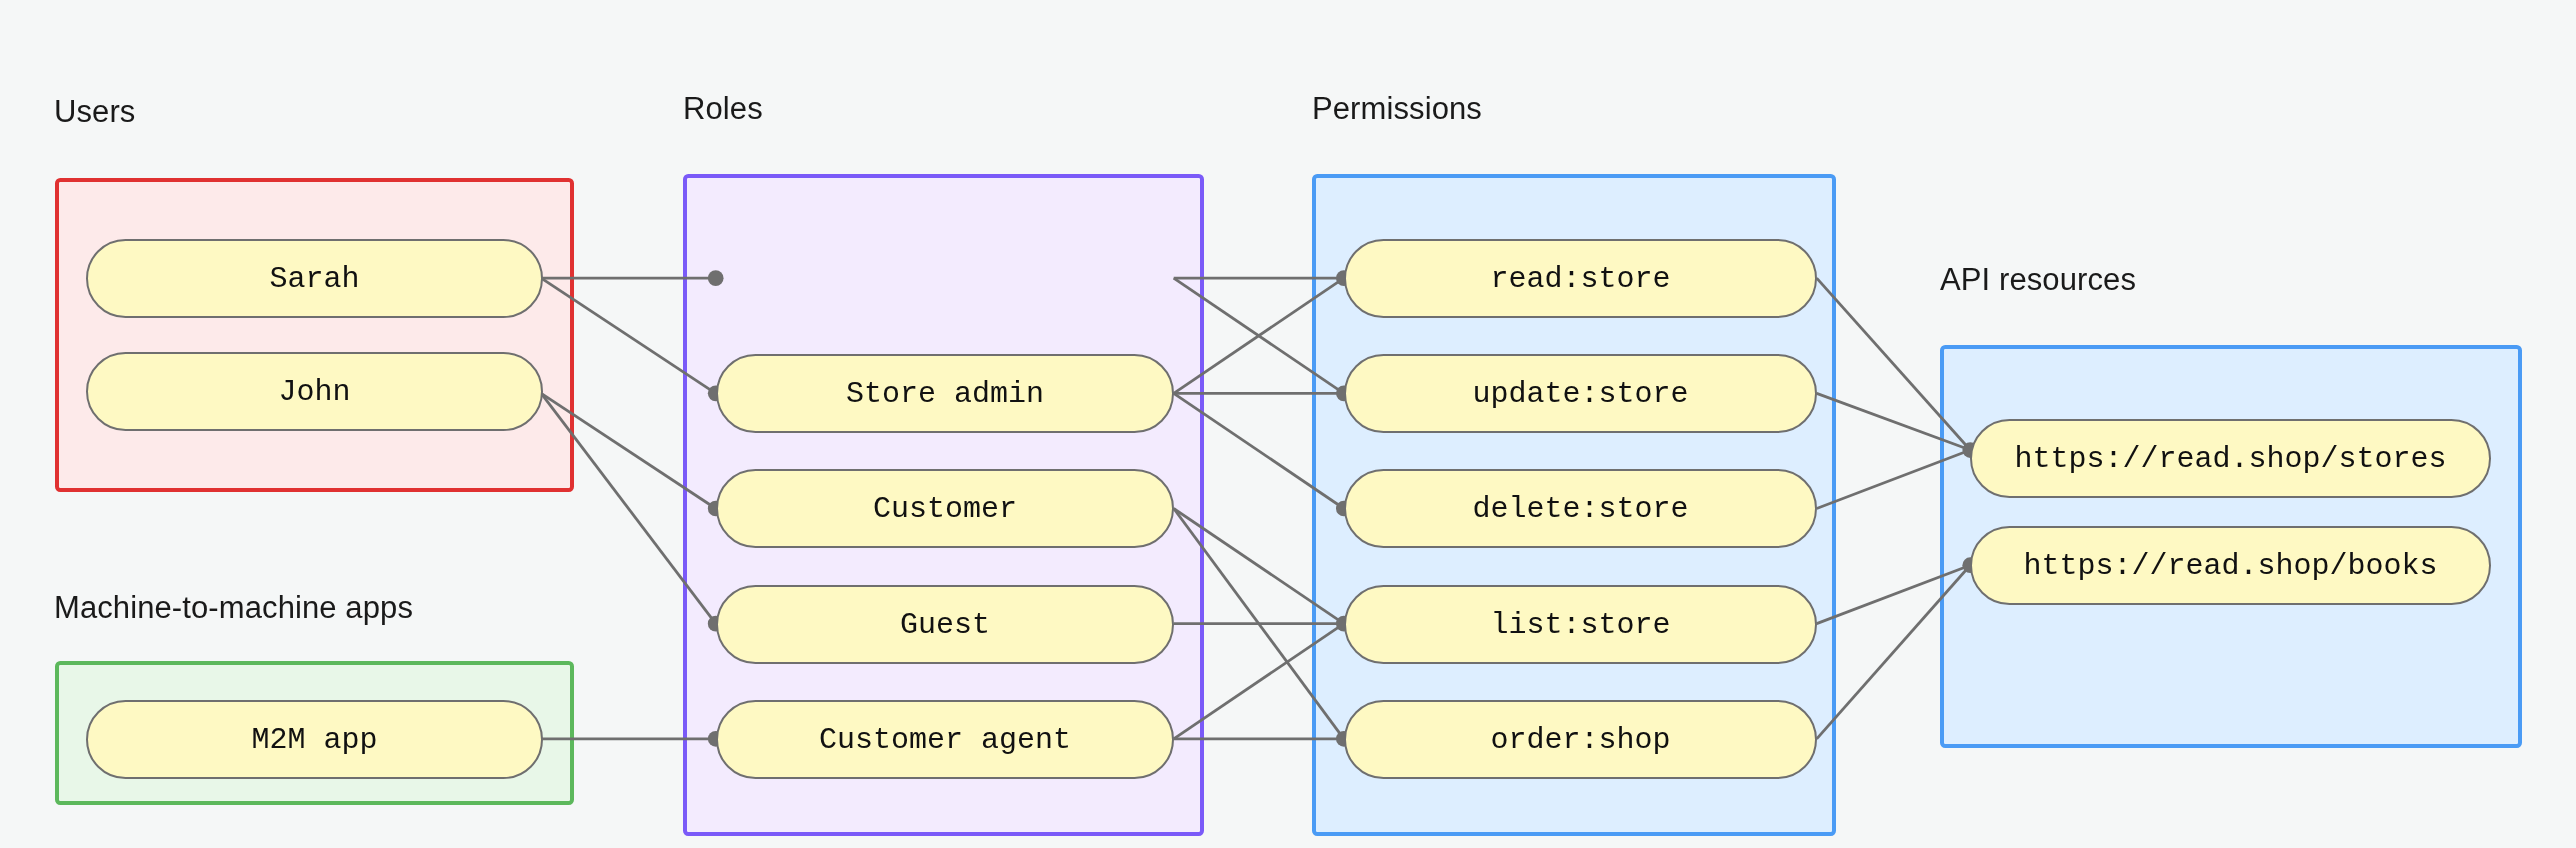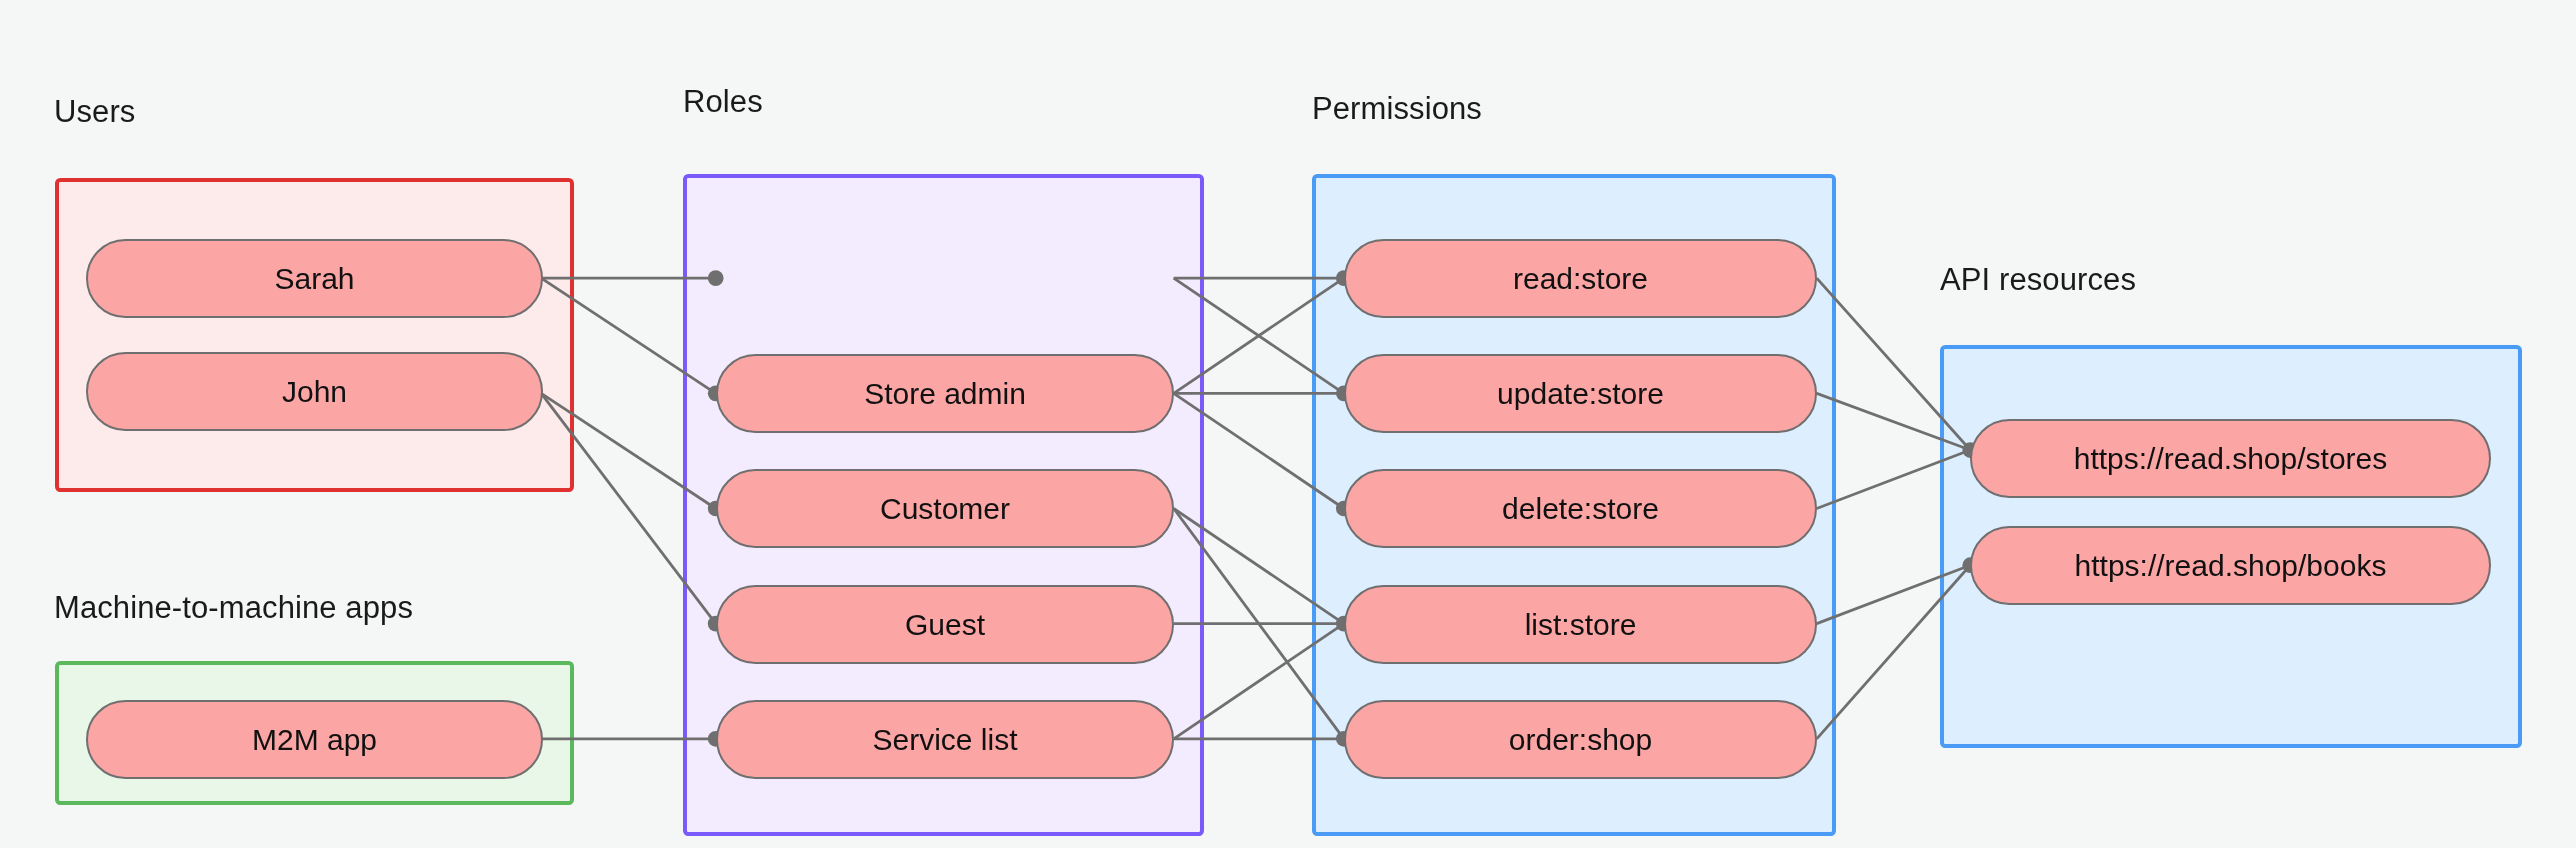--- a/index.html
+++ b/index.html
@@ -36,29 +36,29 @@
   }
   .grp-users    { border: 4.4px solid #e03131; background: #fdeaea; }
   .grp-m2m      { border: 4.4px solid #5cb85c; background: #e8f7e8; }
   .grp-roles    { border: 4.4px solid #7a5af8; background: #f3ebfe; }
   .grp-perms    { border: 4.4px solid #4a9bf5; background: #ddeeff; }
   .grp-api      { border: 4.4px solid #4a9bf5; background: #ddeeff; }
 
   .node {
     position: absolute;
     box-sizing: border-box;
-    background: #fca5a5;
+    background: #fef9c3;
     border: 2.6px solid #6f6f6f;
     border-radius: 872px;
     display: flex;
     align-items: center;
     justify-content: center;
     color: #111111;
     font-size: 30px;
-    font-family: Liberation Sans, sans-serif;
+    font-family: Liberation Mono, monospace;
     white-space: nowrap;
     z-index: 3;
   }
   #wires {
     position: absolute;
     left: 0; top: 0;
     width: 2576px;
     height: 848px;
     z-index: 2;
     pointer-events: none;
@@ -105,21 +105,21 @@
     <circle cx="1540" cy="405" r="9"></circle>
     <circle cx="1540" cy="537" r="9"></circle>
     <circle cx="1540" cy="669" r="9"></circle>
     <circle cx="1540" cy="801" r="9"></circle>
     <circle cx="2258" cy="470" r="9"></circle>
     <circle cx="2258" cy="602" r="9"></circle>
   </svg>
 
   <div class="group-label" style="left:54px;  top:54px;">Users</div>
   <div class="group-label" style="left:54px;  top:550px;text-align:center;">Machine-to-machine apps</div>
-  <div class="group-label" style="left:683px; top:44px;text-align:right;">Roles</div>
+  <div class="group-label" style="left:683px; top:51px;text-align:right;">Roles</div>
   <div class="group-label" style="left:1312px;top:51px;">Permissions</div>
   <div class="group-label" style="left:1940px;top:222px;">API resources</div>
 
   <div class="group-box grp-users" style="left:55px;  top:138px; width:519px;  height:314px;"></div>
   <div class="group-box grp-m2m" style="left:55px;  top:621px; width:519px;  height:144px;"></div>
   <div class="group-box grp-roles" style="left:683px; top:134px; width:521px;  height:662px;"></div>
   <div class="group-box grp-perms" style="left:1312px;top:134px; width:524px;  height:662px;"></div>
   <div class="group-box grp-api" style="left:1940px;top:305px; width:582px;  height:403px;"></div>
 
   <div class="node" style="left:86px; top:199px; width:457px; height:79px;">
@@ -136,21 +136,21 @@
   <div class="node" style="left:716px; top:314px; width:458px; height:79px;">
     <span>Store admin</span>
   </div>
   <div class="node" style="left:716px; top:429px; width:458px; height:79px;">
     <span>Customer</span>
   </div>
   <div class="node" style="left:716px; top:545px; width:458px; height:79px;">
     <span>Guest</span>
   </div>
   <div class="node" style="left:716px; top:660px; width:458px; height:79px;">
-    <span>Service list</span>
+    <span>Customer agent</span>
   </div>
 
   <div class="node" style="left:1344px; top:199px; width:473px; height:79px;">
     <span>read:store</span>
   </div>
   <div class="node" style="left:1344px; top:314px; width:473px; height:79px;">
     <span>update:store</span>
   </div>
   <div class="node" style="left:1344px; top:429px; width:473px; height:79px;">
     <span>delete:store</span>

